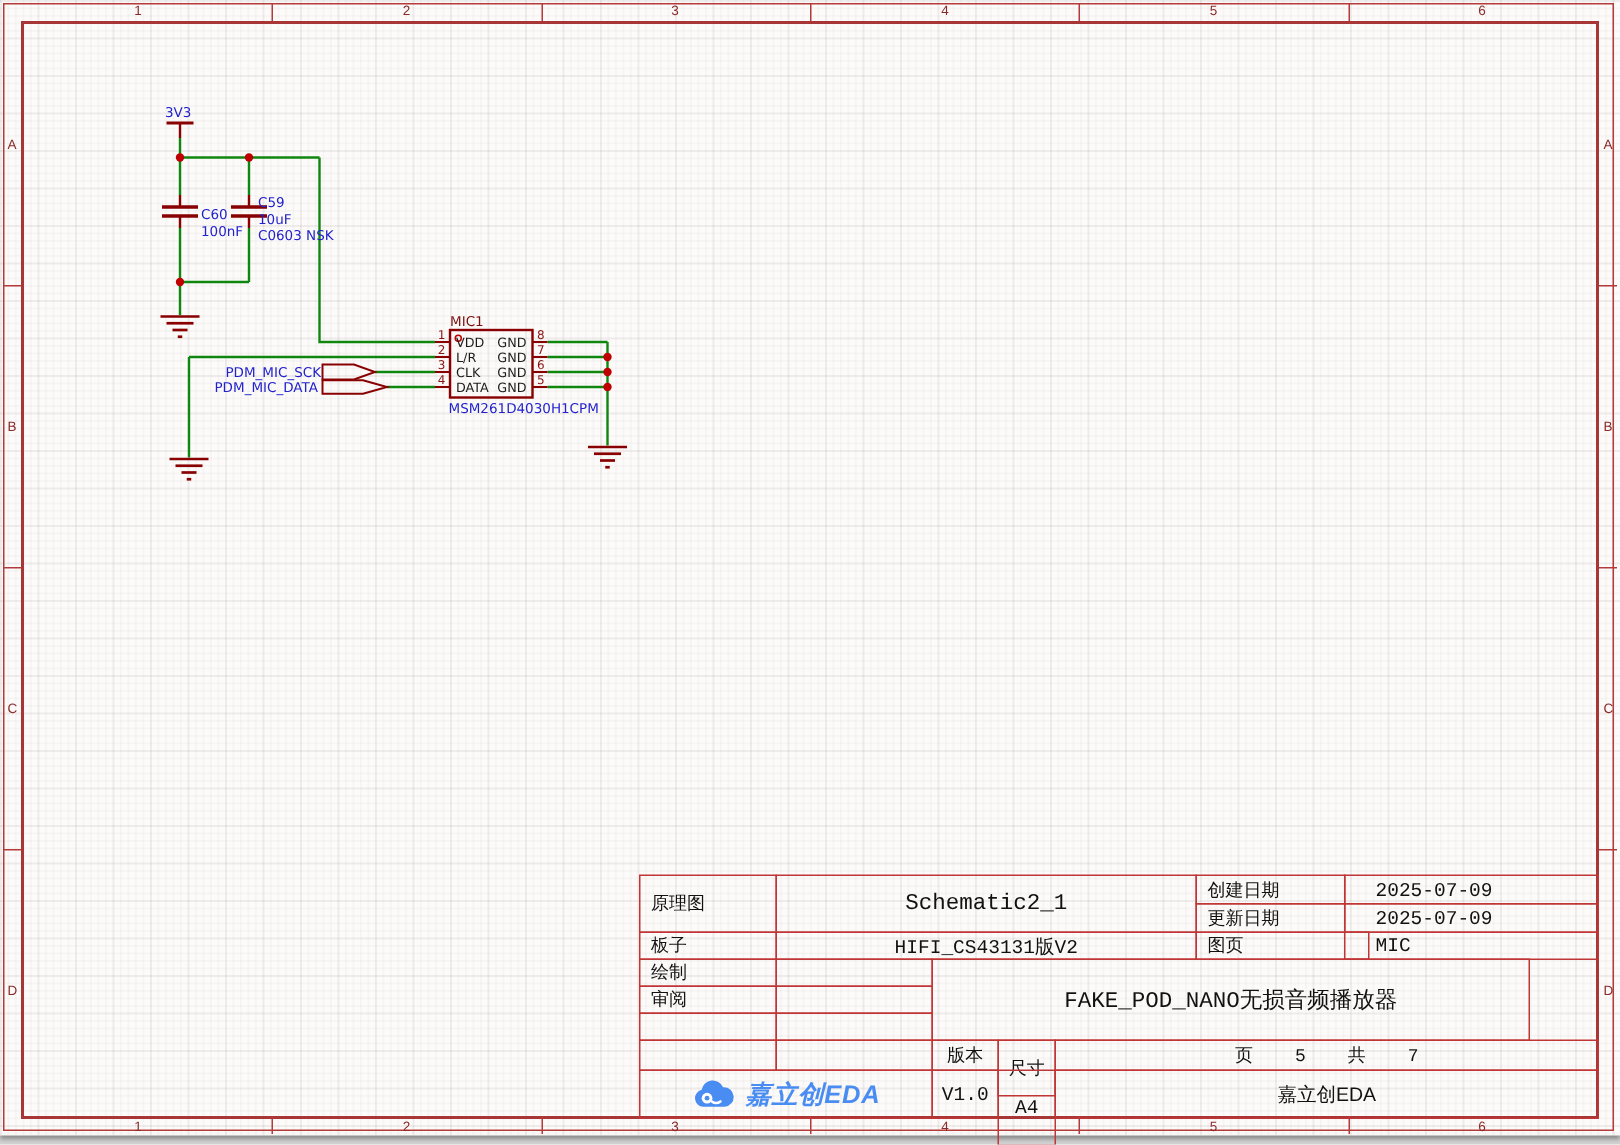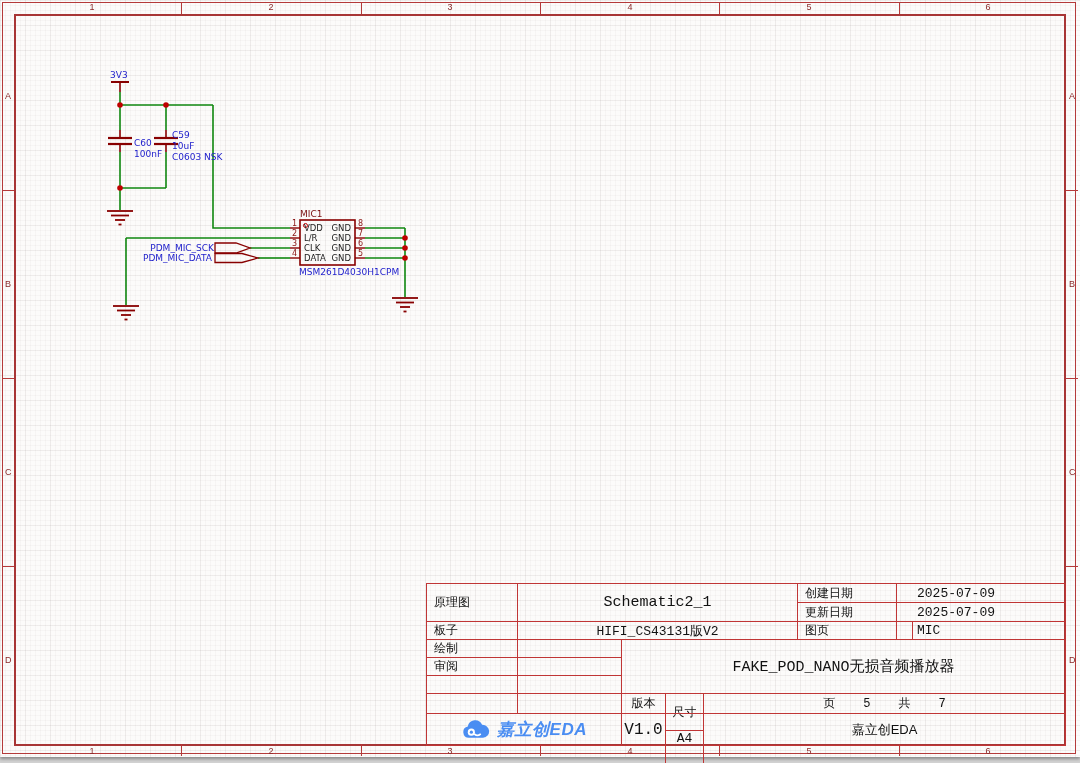--- a/index.html
+++ b/index.html
@@ -272,21 +272,21 @@
           <span>绘制</span>
         </div>
       <div class="tb-cell" style="left:91px;top:56px;width:105px;height:19px"></div>
       <div class="tb-cell tb-label" style="left:0;top:74px;width:92px;height:19px">
           <span>审阅</span>
         </div>
       <div class="tb-cell" style="left:91px;top:74px;width:105px;height:19px"></div>
       <div class="tb-cell" style="left:0;top:92px;width:92px;height:19px"></div>
       <div class="tb-cell" style="left:91px;top:92px;width:105px;height:19px"></div>
 
-      <div class="tb-cell tb-center mono tb-big" style="left:195px;top:56px;width:445px;height:55px">
+      <div class="tb-cell tb-center mono tb-big" style="left:195px;top:56px;width:399px;height:55px">
           <span>FAKE_POD_NANO无损音频播放器</span>
         </div>
 
       <div class="tb-cell" style="left:0;top:110px;width:92px;height:21px"></div>
       <div class="tb-cell" style="left:91px;top:110px;width:105px;height:21px"></div>
       <div class="tb-cell tb-center" style="left:195px;top:110px;width:45px;height:21px">
           <span>版本</span>
         </div>
       <div class="tb-cell tb-center" style="left:239px;top:110px;width:39px;height:38px">
           <span>尺寸</span>
@@ -300,21 +300,21 @@
 
       <div class="tb-cell tb-center logo-wrap" style="left:0;top:130px;width:196px;height:33px">
         <svg width="30" height="20" viewBox="0 0 42 28">
           <path d="M11 25 a8 8 0 0 1 -1.5 -15.8 A10.5 10.5 0 0 1 29.5 6.8 A7.5 7.5 0 0 1 31 25 Z" fill="#4a8df2"></path>
           <circle cx="14.5" cy="17" r="5" fill="#ffffff"></circle>
           <circle cx="14.5" cy="17" r="2.2" fill="#4a8df2"></circle>
           <path d="M19 20 q4 3 8 0" stroke="#ffffff" stroke-width="2.4" fill="none" stroke-linecap="round"></path>
         </svg>
         <span class="logo-text">嘉立创EDA</span>
       </div>
-      <div class="tb-cell tb-center mono" style="left:195px;top:130px;width:45px;height:33px;font-size:16px">
+      <div class="tb-cell tb-center mono" style="left:195px;top:130px;width:45px;height:33px;font-size:13px">
           <span>V1.0</span>
         </div>
       <div class="tb-cell tb-center mono" style="left:239px;top:130px;width:39px;height:51px;font-size:13px">
           <span>A4</span>
         </div>
       <div class="tb-cell tb-center" style="left:277px;top:130px;width:363px;height:33px;font-size:13px">
           <span>嘉立创EDA</span>
         </div>
     </div>
 

